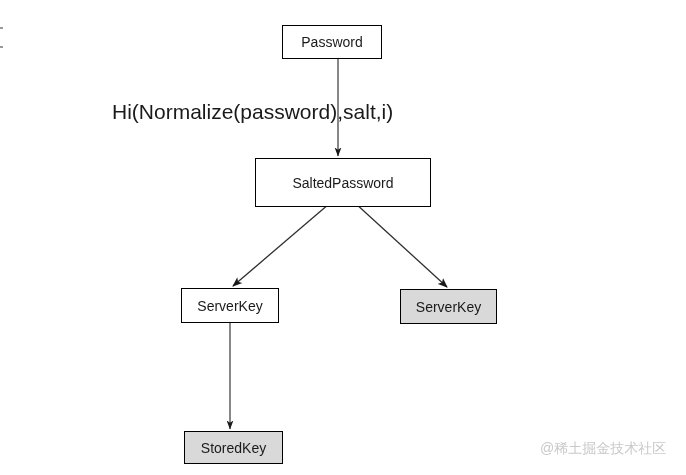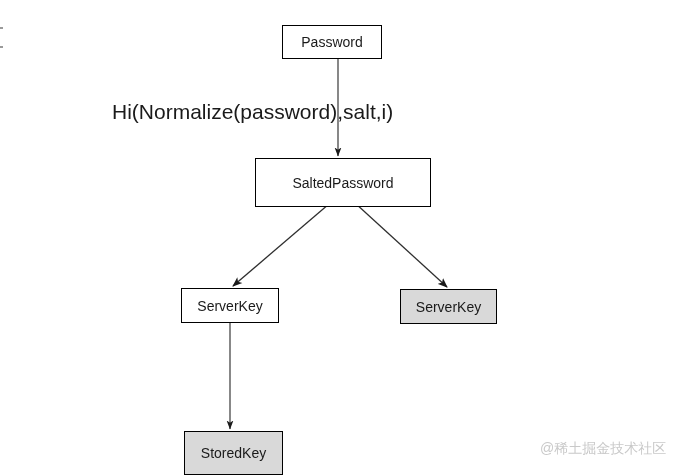--- a/index.html
+++ b/index.html
@@ -59,21 +59,21 @@
     background: #9a9a9a;
   }
   .artifact.a1 { left: 0; top: 27px; width: 3px; height: 2px; }
   .artifact.a2 { left: 0; top: 46px; width: 3px; height: 2px; }
 
   
   .node.password   { left: 282px; top: 25px;  width: 100px; height: 34px; }
   .node.salted     { left: 255px; top: 158px; width: 176px; height: 49px; }
   .node.clientkey  { left: 181px; top: 288px; width: 98px;  height: 35px; }
   .node.serverkey  { left: 400px; top: 289px; width: 97px;  height: 35px; }
-  .node.storedkey  { left: 184px; top: 431px; width: 99px;  height: 44px; }
+  .node.storedkey  { left: 184px; top: 431px; width: 99px;  height: 33px; }
 
   
   .edge-label.l-hi-normalize { left: 112px; top: 99px;  }
   .edge-label.l-hmac-client  { left: 10px;  top: 231px; }
   .edge-label.l-hmac-server  { left: 410px; top: 229px; }
   .edge-label.l-hi-clientkey { left: 254px; top: 367px; }
 </style>
 </head>
 <body>
 

